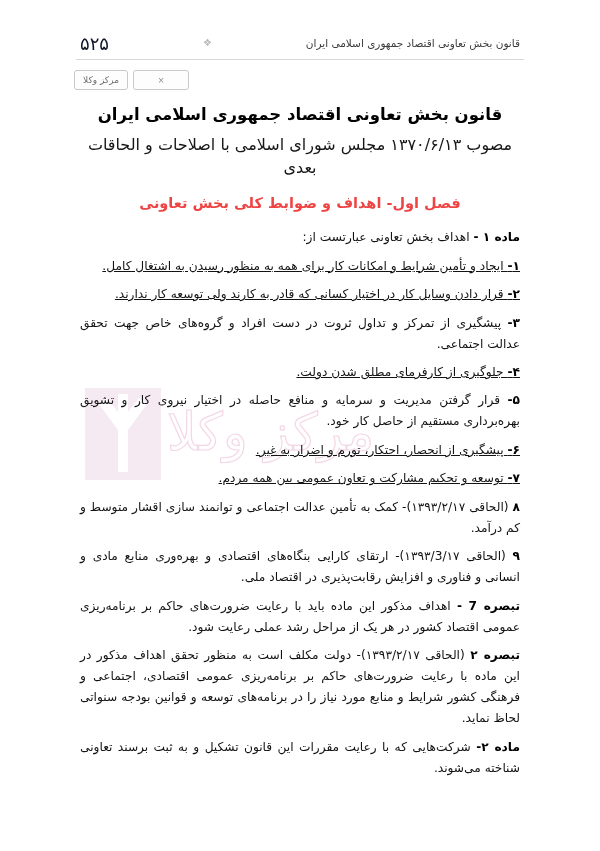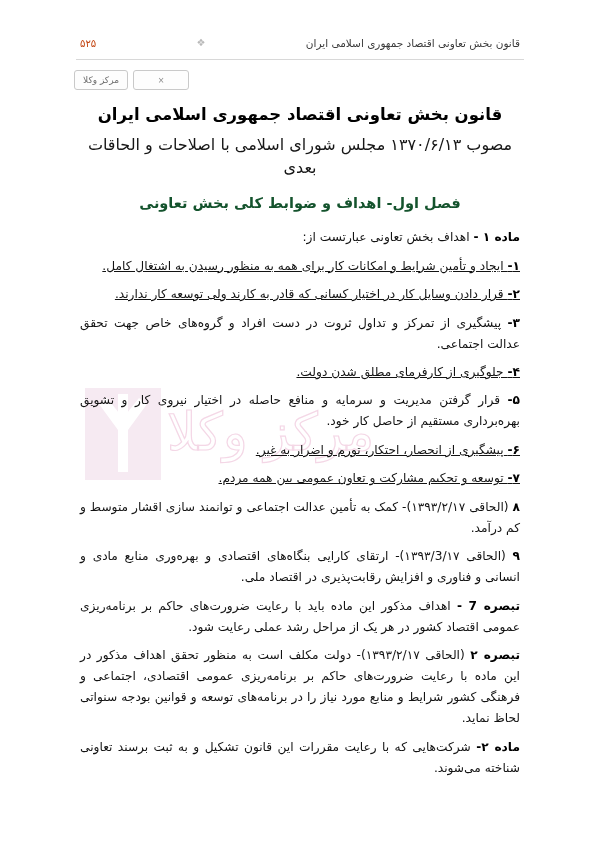--- a/index.html
+++ b/index.html
@@ -39,22 +39,22 @@
     font-family: "DejaVu Sans", "Liberation Sans", sans-serif;
   }
   .header-ornament {
     color: #b9b9b9;
     font-size: 10px;
     line-height: 1;
     margin: 0 4px;
     user-select: none;
   }
   .header-pageno {
-    font-size: 10px;
-    color: #c2410c;
+    font-size: 18px;
+    color: #0f172a;
     letter-spacing: 0.5px;
     white-space: nowrap;
   }
   .header-rule {
     position: absolute;
     top: 59px;
     right: 76px;
     left: 76px;
     height: 1px;
     background: #d8d8d8;
@@ -143,21 +143,21 @@
     text-align: center;
     font-size: 16px;
     color: #161616;
     margin: 0 0 15px 0;
     line-height: 1.4;
   }
   .chapter-heading {
     text-align: center;
     font-size: 14.5px;
     font-weight: bold;
-    color: #14532d;
+    color: #ef4444;
     margin: 0 0 14px 0;
     line-height: 1.3;
   }
 
   .para {
     font-size: 12.2px;
     line-height: 1.72;
     text-align: justify;
     text-align-last: right;
     margin: 0 0 7.5px 0;

